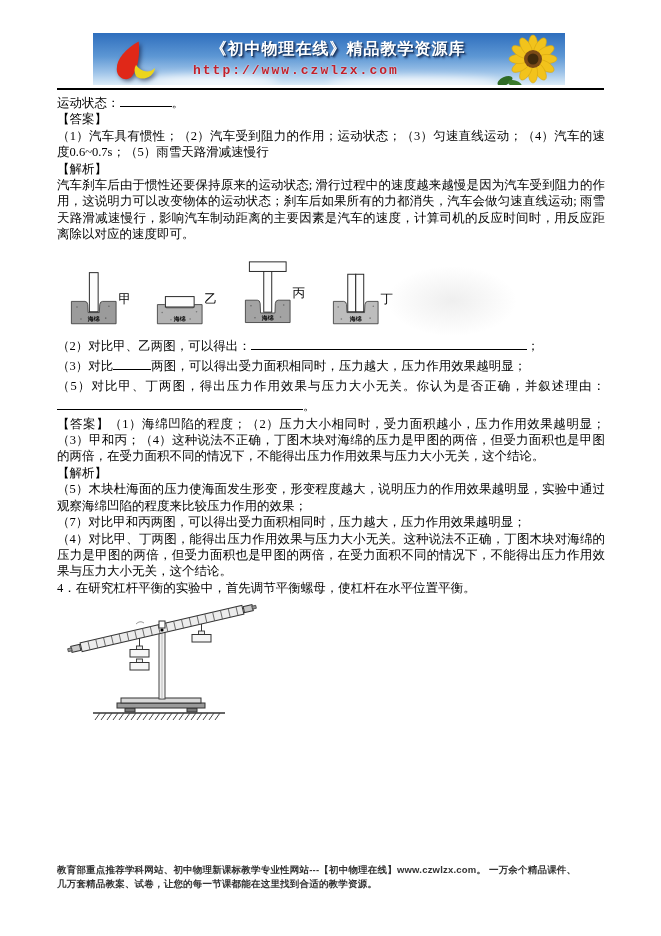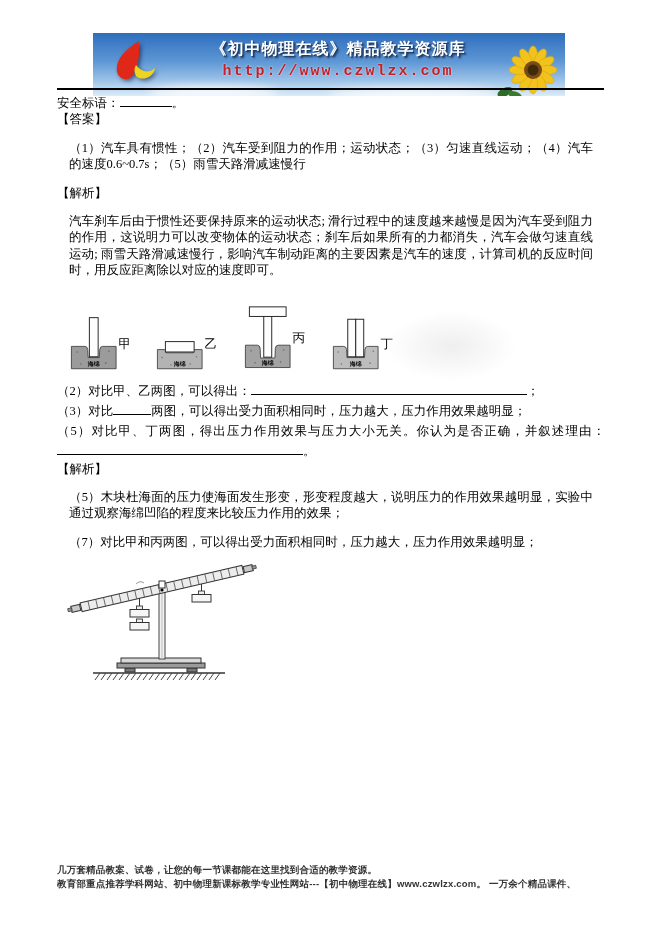--- a/index.html
+++ b/index.html
@@ -1,38 +1,38 @@
 <!DOCTYPE html>
 <html><head>
 <meta charset="utf-8">
 <style>
   html,body{margin:0;padding:0;background:#ffffff;}
   .page{position:relative;width:661px;height:936px;background:#fff;overflow:hidden;
         font-family:"Liberation Serif","DejaVu Serif",serif;color:#000;}
   
-  .banner{position:absolute;left:93px;top:33px;width:472px;height:63px;overflow:hidden;
+  .banner{position:absolute;left:93px;top:33px;width:472px;height:52px;overflow:hidden;
           background:linear-gradient(180deg,#2e6ebd 0%,#5d97d4 45%,#9cc2e8 75%,#dcecf8 100%);}
   .cloud{position:absolute;background:rgba(255,255,255,.8);border-radius:50%;filter:blur(4px);}
   .cloud1{left:55px;bottom:-3px;width:130px;height:13px;}
   .cloud2{left:235px;bottom:-4px;width:170px;height:12px;}
   .banner-logo{position:absolute;left:16px;top:5px;filter:drop-shadow(2px 2px 2px rgba(0,0,30,.5));}
   .banner-title{position:absolute;left:100px;top:6px;width:290px;text-align:center;
                 font-size:16px;font-weight:bold;letter-spacing:1px;color:#ffffff;
                 text-shadow:1px 1px 0 #1a3c66,2px 2px 2px rgba(0,0,40,.6);white-space:nowrap;}
-  .banner-url{position:absolute;left:100px;top:30px;width:290px;text-align:center;
-              font-family:"Liberation Mono","DejaVu Sans Mono",monospace;font-size:15px;font-weight:bold;
+  .banner-url{position:absolute;left:100px;top:30px;width:290px;text-align:left;
+              font-family:"Liberation Mono","DejaVu Sans Mono",monospace;font-size:13px;font-weight:bold;
               letter-spacing:2px;color:#c2202a;text-shadow:0 0 2px rgba(255,255,255,.8);white-space:nowrap;}
   .banner-sunflower{position:absolute;right:4px;bottom:-4px;}
   
   .top-rule{position:absolute;left:57px;top:88px;width:547px;height:2px;background:#000;}
   
   .content{position:absolute;left:57px;top:94px;width:548px;font-size:12.5px;line-height:16.4px;text-align:justify;}
   .line{white-space:nowrap;}
   .blank{display:inline-block;border-bottom:1px solid #000;height:12px;vertical-align:baseline;}
-  .para{margin:12px;}
+  .para{margin:0;}
   
   .pressure-figure{position:relative;display:flex;align-items:flex-end;height:88px;margin:3px 0 2px 0;}
   .setup{display:flex;flex-direction:row;align-items:center;width:62px;}
   .setup-label{font-size:12.5px;line-height:14px;}
   .wm{position:absolute;left:330px;top:20px;width:130px;height:70px;border-radius:50%;
       background:radial-gradient(closest-side,rgba(120,120,120,.12),rgba(120,120,120,0));}
   .qline{line-height:20px;}
   
   .lever-figure{margin:6px 0 0 8px;}
   
@@ -75,21 +75,21 @@
         <circle cx="0" cy="0" r="9" fill="#7a4a18"></circle>
         <circle cx="0" cy="0" r="5.5" fill="#3f2a0c"></circle>
       </g>
     </svg>
   </div>
 
   <div class="top-rule"></div>
 
   <div class="content">
 
-    <div class="line"><span>安全标语：</span><span class="blank" style="width:52px"></span><span>。</span></div>
+    <div class="line"><span>运动状态：</span><span class="blank" style="width:52px"></span><span>。</span></div>
 
     <div>【答案】</div>
     <p class="para">（1）汽车具有惯性；（2）汽车受到阻力的作用；运动状态；（3）匀速直线运动；（4）汽车的速度0.6~0.7s；（5）雨雪天路滑减速慢行</p>
     <div>【解析】</div>
     <p class="para">汽车刹车后由于惯性还要保持原来的运动状态; 滑行过程中的速度越来越慢是因为汽车受到阻力的作用，这说明力可以改变物体的运动状态；刹车后如果所有的力都消失，汽车会做匀速直线运动; 雨雪天路滑减速慢行，影响汽车制动距离的主要因素是汽车的速度，计算司机的反应时间时，用反应距离除以对应的速度即可。</p>
 
 
     <div class="pressure-figure">
       <div class="wm"></div>
 
@@ -145,24 +145,27 @@
           <text x="31" y="63" font-size="7.5" font-weight="bold" text-anchor="middle" fill="#000">海绵</text>
         </svg>
         <div class="setup-label">丁</div>
       </div>
     </div>
 
     <div class="qline"><span>（2）对比甲、乙两图，可以得出：</span><span class="blank" style="width:276px"></span><span>；</span></div>
     <div class="qline"><span>（3）对比</span><span class="blank" style="width:38px"></span><span>两图，可以得出受力面积相同时，压力越大，压力作用效果越明显；</span></div>
     <div class="qline"><span>（5）对比甲、丁两图，得出压力作用效果与压力大小无关。你认为是否正确，并叙述理由：</span><span class="blank" style="width:246px"></span><span>。</span></div>
 
+    <p class="para"><span>【答案】</span><span>（1）海绵凹陷的程度；（2）压力大小相同时，受力面积越小，压力作用效果越明显；（3）甲和丙；（4）这种说法不正确，丁图木块对海绵的压力是甲图的两倍，但受力面积也是甲图的两倍，在受力面积不同的情况下，不能得出压力作用效果与压力大小无关，这个结论。</span></p>
     <div>【解析】</div>
     <p class="para">（5）木块杜海面的压力使海面发生形变，形变程度越大，说明压力的作用效果越明显，实验中通过观察海绵凹陷的程度来比较压力作用的效果；</p>
     <p class="para">（7）对比甲和丙两图，可以得出受力面积相同时，压力越大，压力作用效果越明显；</p>
-
+    <p class="para">（4）对比甲、丁两图，能得出压力作用效果与压力大小无关。这种说法不正确，丁图木块对海绵的压力是甲图的两倍，但受力面积也是甲图的两倍，在受力面积不同的情况下，不能得出压力作用效果与压力大小无关，这个结论。</p>
+
+    <p class="para">4．在研究杠杆平衡的实验中，首先调节平衡螺母，使杠杆在水平位置平衡。</p>
 
     <div class="lever-figure">
       <svg width="250" height="122" viewBox="0 0 250 122">
 
         <path d="M28 111 H160" stroke="#333" stroke-width="1.5" fill="none"></path>
         <path d="M30 118l5 -7M36 118l5 -7M42 118l5 -7M48 118l5 -7M54 118l5 -7M60 118l5 -7M66 118l5 -7M72 118l5 -7M78 118l5 -7M84 118l5 -7M90 118l5 -7M96 118l5 -7M102 118l5 -7M108 118l5 -7M114 118l5 -7M120 118l5 -7M126 118l5 -7M132 118l5 -7M138 118l5 -7M144 118l5 -7M150 118l5 -7" stroke="#444" stroke-width="1" fill="none"></path>
 
         <rect x="60" y="106" width="10" height="4" fill="#777" stroke="#333"></rect>
         <rect x="122" y="106" width="10" height="4" fill="#777" stroke="#333"></rect>
         <rect x="52" y="101" width="88" height="5" fill="#9a9a9a" stroke="#333"></rect>
@@ -195,17 +198,17 @@
         <g>
           <rect x="133.5" y="29" width="6" height="3.5" fill="#eee" stroke="#333" stroke-width="0.9"></rect>
           <rect x="127" y="32.5" width="19" height="7.5" fill="#f6f6f6" stroke="#333"></rect>
         </g>
       </svg>
     </div>
 
   </div>
 
   <div class="footer">
+    <div>教育部重点推荐学科网站、初中物理新课标教学专业性网站---【初中物理在线】www.czwlzx.com。 一万余个精品课件、</div>
     <div>几万套精品教案、试卷，让您的每一节课都能在这里找到合适的教学资源。</div>
-    <div>教育部重点推荐学科网站、初中物理新课标教学专业性网站---【初中物理在线】www.czwlzx.com。 一万余个精品课件、</div>
   </div>
 
 </div>
 
 </body></html>

